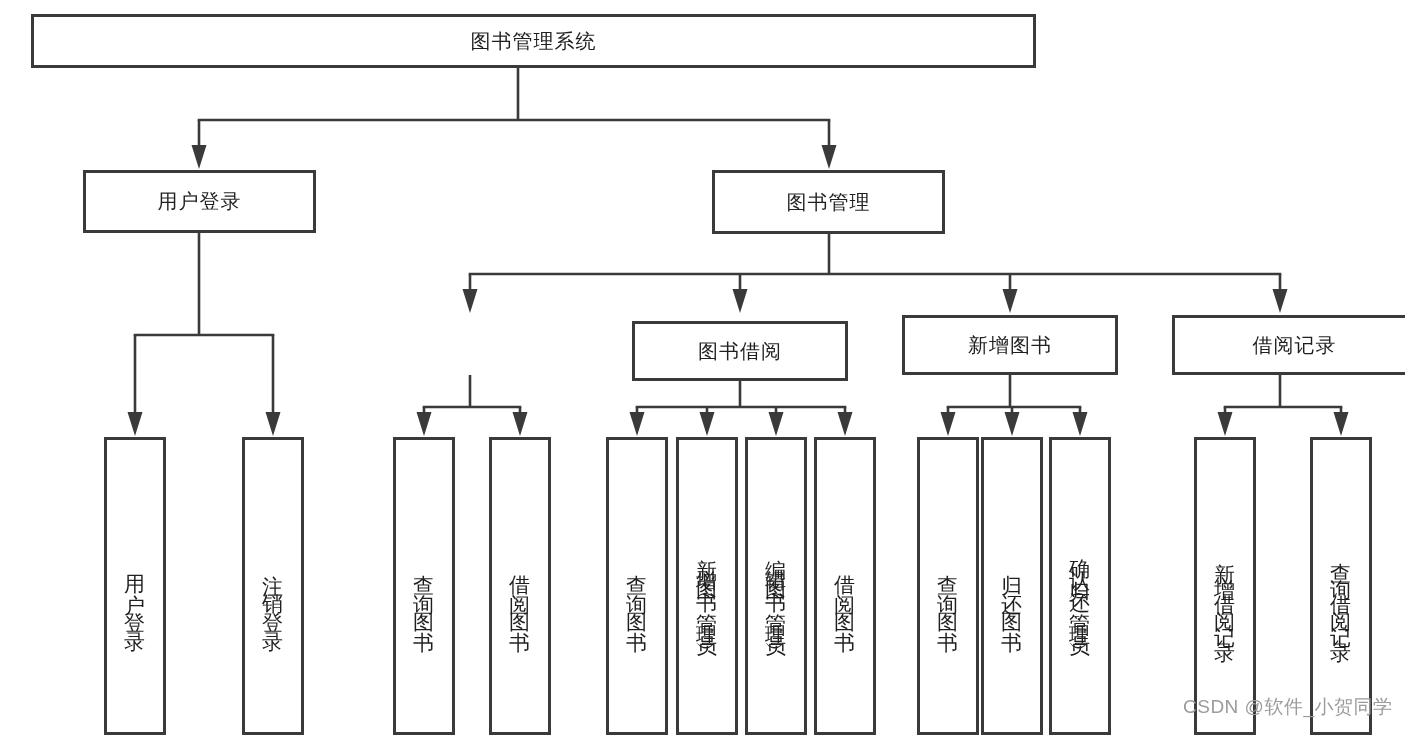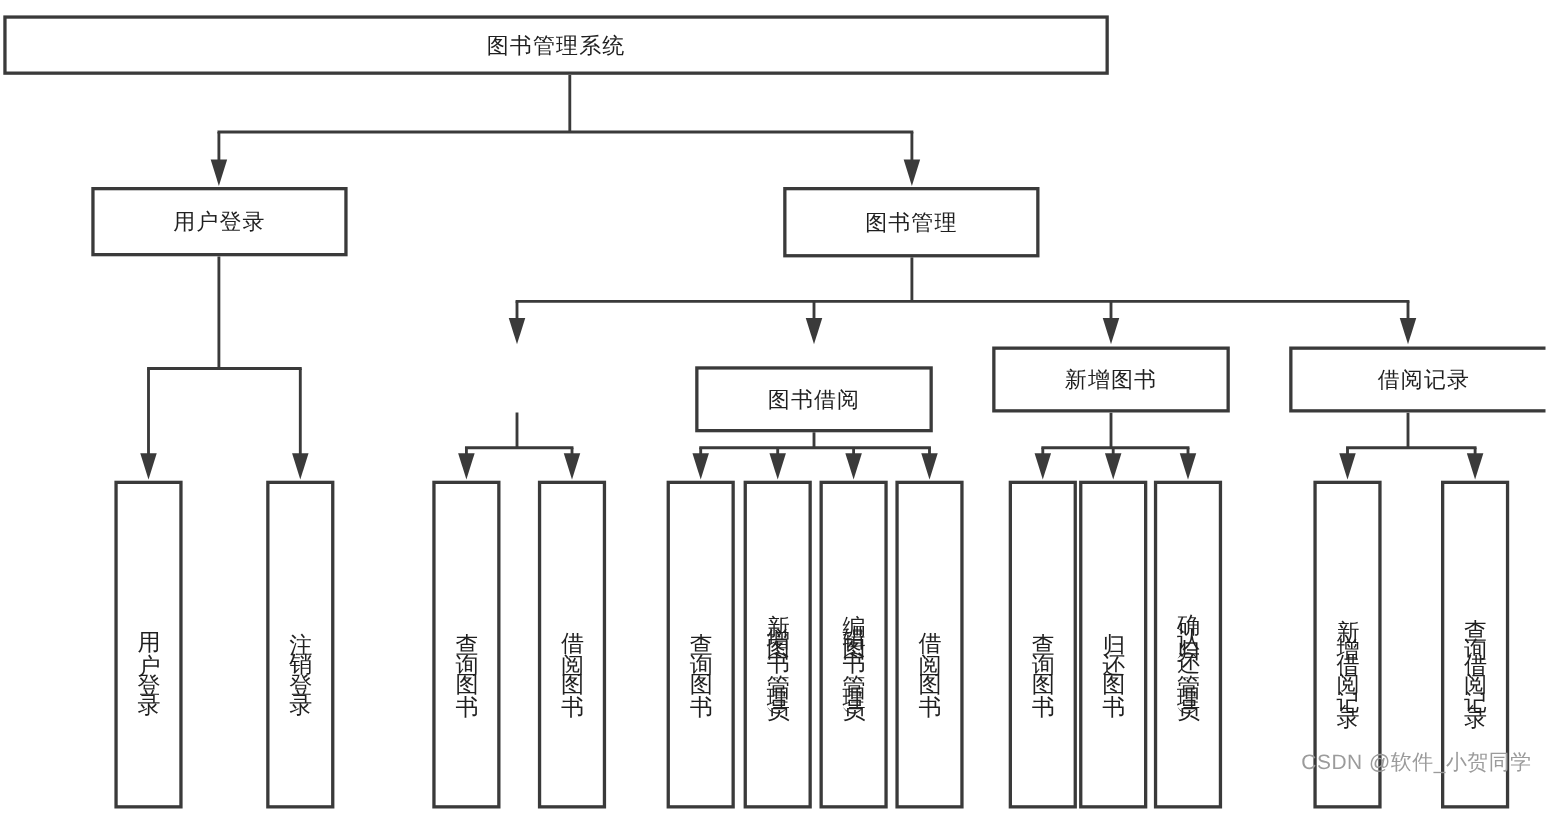--- a/index.html
+++ b/index.html
@@ -92,32 +92,32 @@
       <line x1="1080" y1="407" x2="1080" y2="414" stroke="#3a3a3a" stroke-width="2.6"></line>
       <polygon points="1072.5,412 1087.5,412 1080,436" fill="#3a3a3a"></polygon>
       <line x1="1280" y1="375" x2="1280" y2="407" stroke="#3a3a3a" stroke-width="2.6"></line>
       <line x1="1223.7" y1="407" x2="1342.3" y2="407" stroke="#3a3a3a" stroke-width="2.6"></line>
       <line x1="1225" y1="407" x2="1225" y2="414" stroke="#3a3a3a" stroke-width="2.6"></line>
       <polygon points="1217.5,412 1232.5,412 1225,436" fill="#3a3a3a"></polygon>
       <line x1="1341" y1="407" x2="1341" y2="414" stroke="#3a3a3a" stroke-width="2.6"></line>
       <polygon points="1333.5,412 1348.5,412 1341,436" fill="#3a3a3a"></polygon>
     </svg>
 
-  <div class="node hnode" style="left:3px;top:14px;width:1005px;height:54px;">
+  <div class="node hnode" style="left:31px;top:14px;width:1005px;height:54px;">
     <span class="label">图书管理系统</span>
   </div>
 
   <div class="node hnode" style="left:83px;top:170px;width:233px;height:63px;">
     <span class="label">用户登录</span>
   </div>
   <div class="node hnode" style="left:712px;top:170px;width:233px;height:64px;">
     <span class="label">图书管理</span>
   </div>
 
-  <div class="node hnode" style="left:632px;top:333px;width:216px;height:60px;">
+  <div class="node hnode" style="left:632px;top:321px;width:216px;height:60px;">
     <span class="label">图书借阅</span>
   </div>
   <div class="node hnode" style="left:902px;top:315px;width:216px;height:60px;">
     <span class="label">新增图书</span>
   </div>
   <div class="node hnode" style="left:1172px;top:315px;width:245px;height:60px;text-align:center;">
     <span class="label">借阅记录</span>
   </div>
 
   <div class="node vnode" style="left:104px;top:437px;width:62px;height:298px;">
@@ -153,14 +153,14 @@
   <div class="node vnode" style="left:1049px;top:437px;width:62px;height:298px;">
     <span class="vtext" style="letter-spacing: 11px; margin-bottom: -11px;">确认归还（管理员）</span>
   </div>
   <div class="node vnode" style="left:1194px;top:437px;width:62px;height:298px;">
     <span class="vtext" style="letter-spacing: 16px; margin-bottom: -16px;">新增借阅记录</span>
   </div>
   <div class="node vnode" style="left:1310px;top:437px;width:62px;height:298px;">
     <span class="vtext" style="letter-spacing: 16px; margin-bottom: -16px;">查询借阅记录</span>
   </div>
 
-  <div class="watermark" style="left:1183px;top:680px;">CSDN @软件_小贺同学</div>
+  <div class="watermark" style="left:1183px;top:694px;">CSDN @软件_小贺同学</div>
 </div>
 
 </body></html>

